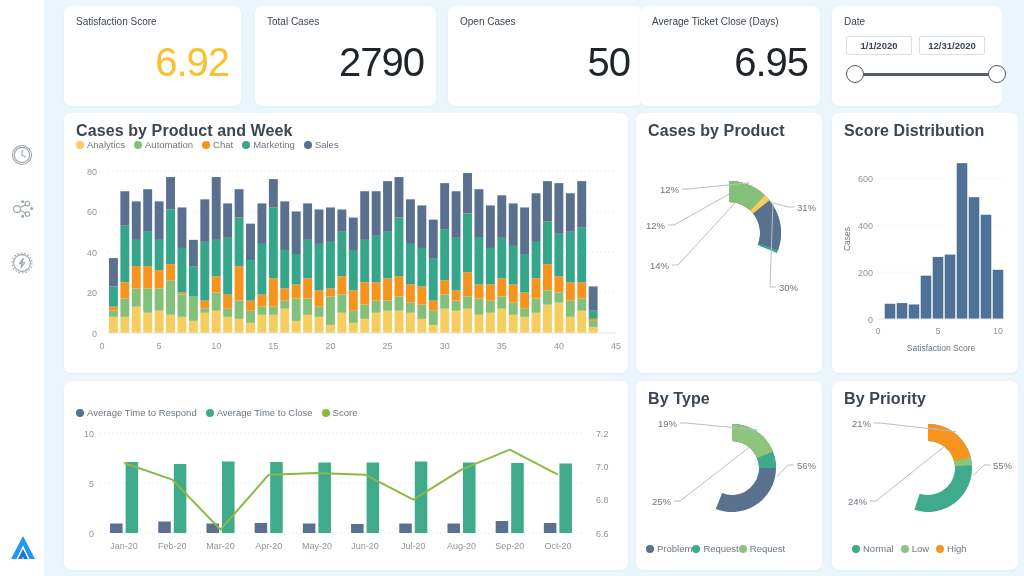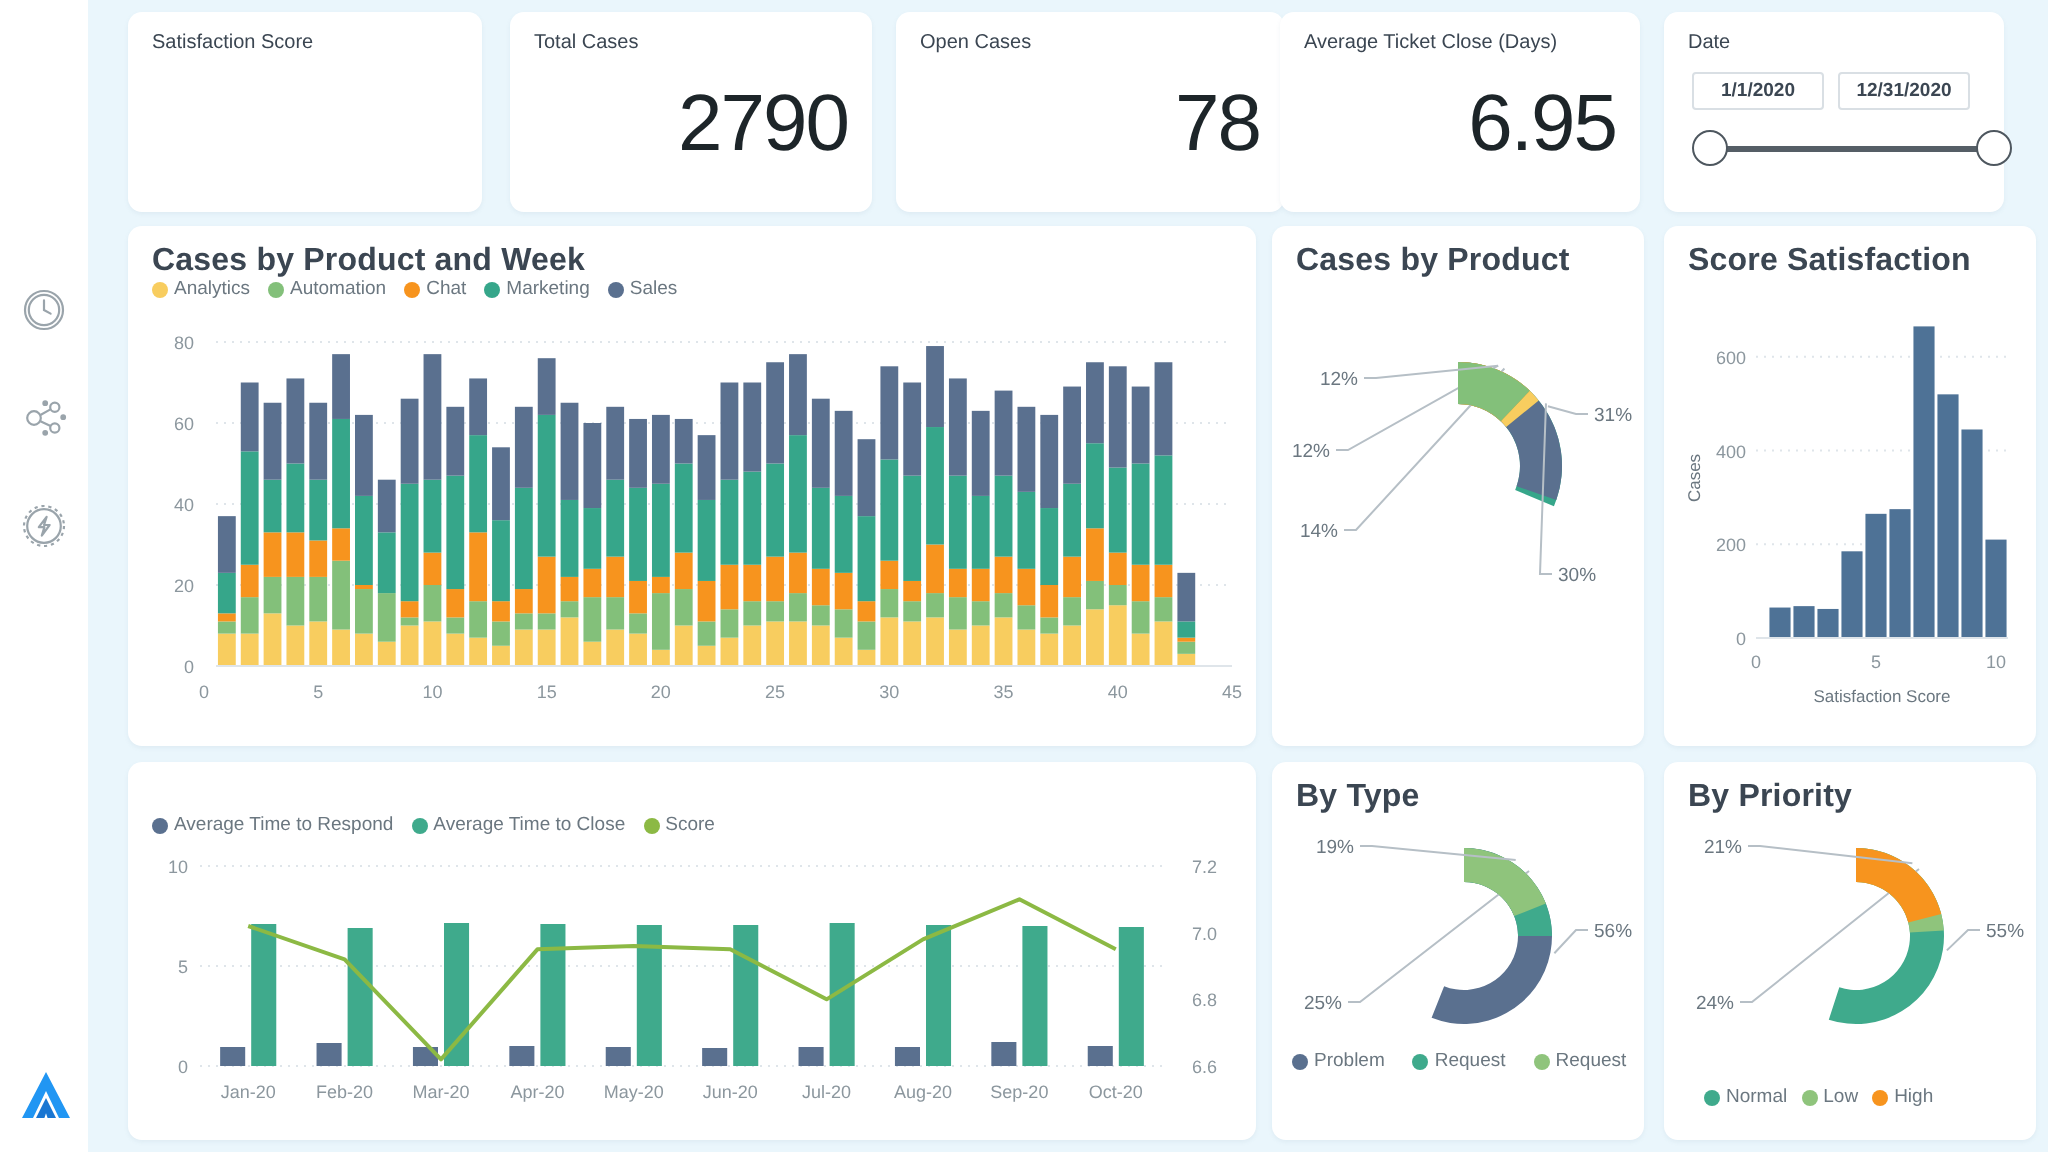--- a/index.html
+++ b/index.html
@@ -111,30 +111,31 @@
     <span class="side-logo">
       <svg width="28" height="28" viewBox="0 0 28 28">
         <path d="M14 2 L26 25 L20.5 25 L14 11.5 L7.5 25 L2 25 Z" fill="#2196f3"></path>
         <path d="M14 15 L19 25 L14.8 25 L14 22.6 L13.2 25 L9 25 Z" fill="#1976d2"></path>
       </svg>
     </span>
   </div>
 
   <div class="card" style="left:64px; top:6px; width:177px; height:100px;">
     <div class="kpi-label">Satisfaction Score</div>
+    <div class="kpi-value accent">6.92</div>
   </div>
 
   <div class="card" style="left:255px; top:6px; width:181px; height:100px;text-decoration:underline;">
     <div class="kpi-label">Total Cases</div>
     <div class="kpi-value">2790</div>
   </div>
 
   <div class="card" style="left:448px; top:6px; width:180px; height:100px;padding-left:14px;">
     <div class="kpi-label">Open Cases</div>
-    <div class="kpi-value">78</div>
+    <div class="kpi-value">50</div>
   </div>
 
   <div class="card" style="left:640px; top:6px; width:180px; height:100px;">
     <div class="kpi-label">Average Ticket Close (Days)</div>
     <div class="kpi-value">6.95</div>
   </div>
 
   <div class="card" style="left:832px; top:6px; width:170px; height:100px;">
     <div class="kpi-label">Date</div>
     <div class="date-inputs">
@@ -426,21 +427,21 @@
         <path d="M93 40 A52 52 0 0 1 128.88410859706983 54.36583001853635 L114.39244935594547 69.56424481874282 A31 31 0 0 0 93 61 Z" fill="#f7941e"></path>
         <polyline points="113.06977260565769,41.86813161713208 38,84 32,84" fill="none" stroke="#b6bfc6" stroke-width="1"></polyline>
         <text x="29" y="87.5" class="pct" text-anchor="end">12%</text>
         <path d="M93 40 A52 52 0 0 1 128.88410859706983 54.36583001853635 L114.39244935594547 69.56424481874282 A31 31 0 0 0 93 61 Z" fill="#83c07a"></path>
         <polyline points="113.06977260565769,41.86813161713208 52,48 46,48" fill="none" stroke="#b6bfc6" stroke-width="1"></polyline>
         <text x="43" y="51.5" class="pct" text-anchor="end">12%</text>
       </svg>
   </div>
 
   <div class="card" style="left:832px; top:113px; width:186px; height:260px;">
-    <div class="card-title">Score Satisfaction</div>
+    <div class="card-title">Score Distribution</div>
     <svg id="svg-hist" width="186" height="230" style="position:absolute; left:0; top:26px;">
         <text x="41" y="183.5" class="ax" text-anchor="end">0</text>
         <line x1="46" y1="133.14285714285714" x2="172" y2="133.14285714285714" stroke="#dfe5ea" stroke-width="1" stroke-dasharray="1 3"></line>
         <text x="41" y="136.64285714285714" class="ax" text-anchor="end">200</text>
         <line x1="46" y1="86.28571428571429" x2="172" y2="86.28571428571429" stroke="#dfe5ea" stroke-width="1" stroke-dasharray="1 3"></line>
         <text x="41" y="89.78571428571429" class="ax" text-anchor="end">400</text>
         <line x1="46" y1="39.428571428571445" x2="172" y2="39.428571428571445" stroke="#dfe5ea" stroke-width="1" stroke-dasharray="1 3"></line>
         <text x="41" y="42.928571428571445" class="ax" text-anchor="end">600</text>
         <rect x="52.72" y="164.77142857142857" width="10.56" height="15.228571428571428" fill="#4e7296"></rect>
         <rect x="64.72" y="164.06857142857143" width="10.56" height="15.931428571428569" fill="#4e7296"></rect>
@@ -527,21 +528,21 @@
         <path d="M96 21 A44 44 0 1 1 79.80251968187414 105.91016537908305 L86.06063707751369 90.10396511898279 A27 27 0 1 0 96 38 Z" fill="#5a708f"></path>
         <polyline points="141.1852135335197,73.61954047094335 152,62 158,62" fill="none" stroke="#b6bfc6" stroke-width="1"></polyline>
         <text x="161" y="65.5" class="pct" text-anchor="start">56%</text>
         <path d="M96 21 A44 44 0 0 1 140 65 L123 65 A27 27 0 0 0 96 38 Z" fill="#3faa8c"></path>
         <polyline points="128.5269119345812,32.473088065418814 44,98 38,98" fill="none" stroke="#b6bfc6" stroke-width="1"></polyline>
         <text x="35" y="101.5" class="pct" text-anchor="end">25%</text>
         <path d="M96 21 A44 44 0 0 1 136.91016537908305 48.802519681874166 L121.10396511898279 55.06063707751369 A27 27 0 0 0 96 38 Z" fill="#8fc47c"></path>
         <polyline points="121.855835381198,26.95429358337016 50,20 44,20" fill="none" stroke="#b6bfc6" stroke-width="1"></polyline>
         <text x="41" y="23.5" class="pct" text-anchor="end">19%</text>
       </svg>
-    <div class="legend" style="left:10px; top:144px; gap:14px;">
+    <div class="legend" style="left:10px; top:162px; gap:0;">
       <span class="legend-item">
         <span class="dot" style="background:#5a708f"></span>
         <span>Problem</span>
       </span>
       <span class="legend-item">
         <span class="dot" style="background:#3faa8c"></span>
         <span>Request</span>
       </span>
       <span class="legend-item">
         <span class="dot" style="background:#8fc47c"></span>

